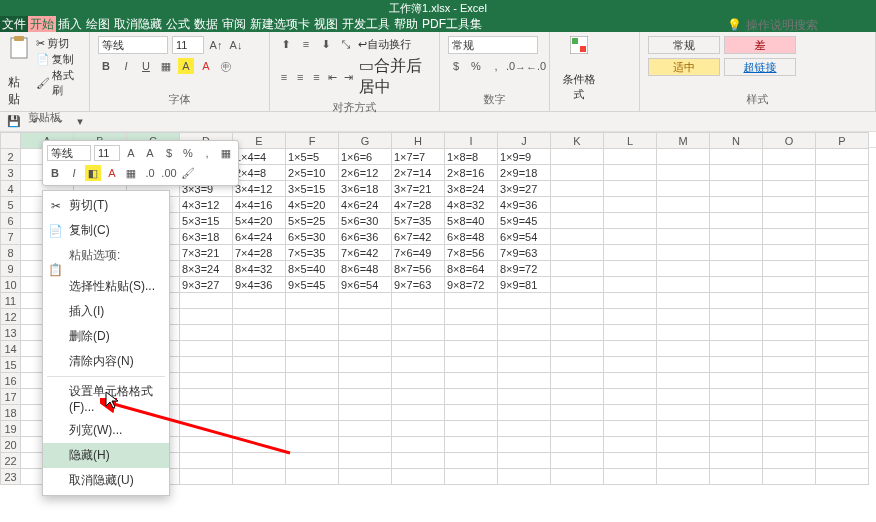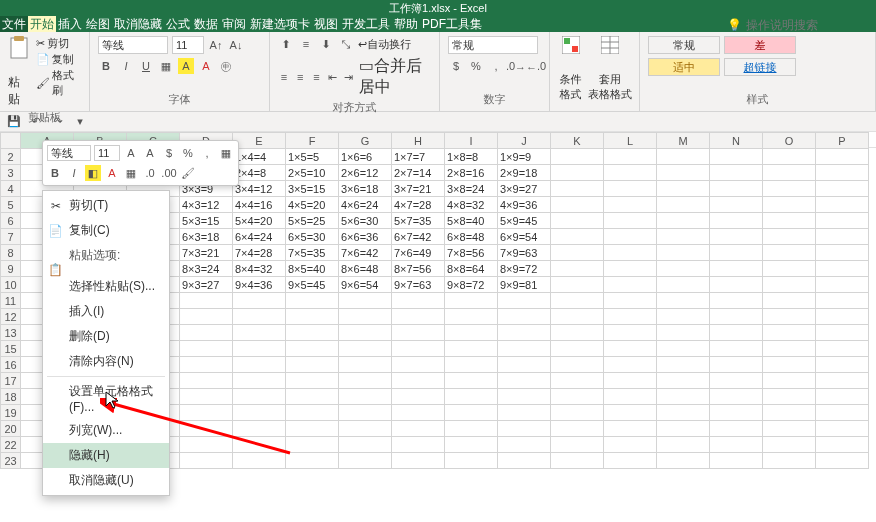--- a/index.html
+++ b/index.html
@@ -1,20 +1,20 @@
 <!DOCTYPE html>
 <html><head>
 <meta charset="utf-8">
 <style>
 *{box-sizing:border-box;margin:0;padding:0;font-family:"Microsoft YaHei","Segoe UI",sans-serif}
 body{background:#fff;font-size:12px;color:#333;width:876px;height:522px;overflow:hidden;position:relative}
 .titlebar{background:#217346;height:16px;color:#fff;text-align:center;font-size:11px;line-height:16px}
 .tabs{background:#217346;height:16px;display:flex;align-items:flex-end}
 .tab{color:#fff;padding:2px 2px;font-size:12px;cursor:pointer;height:16px;line-height:12px}
-.tab.active{background:#fef9c3;color:#217346}
+.tab.active{background:#fca5a5;color:#217346}
 .tab.file{background:#185a36;color:#fff}
 .ribbon{background:#f3f2f1;border-bottom:1px solid #d4d4d4;height:80px;display:flex;position:relative}
 .group{border-right:1px solid #d4d4d4;padding:4px 8px;display:flex;flex-direction:column;justify-content:space-between;height:100%}
 .group-label{text-align:center;font-size:11px;color:#666;padding-top:2px}
 .grp-content{display:flex;gap:6px;align-items:flex-start;flex:1}
 .paste-big{display:flex;flex-direction:column;align-items:center;gap:14px;cursor:pointer}
 .mini-stack{display:flex;flex-direction:column;gap:1px;font-size:11px}
 .mini-stack span{cursor:pointer;display:flex;align-items:center;gap:2px}
 .font-row{display:flex;gap:4px;align-items:center}
 .font-name{border:1px solid #ccc;width:70px;height:18px;font-size:11px;padding:0 3px;display:flex;align-items:center;background:#fff}
@@ -148,30 +148,20 @@
   <div class="group" style="width:90px">
     <div class="grp-content">
       <div class="cond-col">
         <svg width="18" height="18">
             <rect width="18" height="18" fill="#fff" stroke="#888"></rect>
             <rect x="2" y="2" width="6" height="6" fill="#4caf50"></rect>
             <rect x="10" y="10" width="6" height="6" fill="#f44336"></rect>
           </svg>
         <span>条件格式</span>
       </div>
-      <div class="cond-col">
-        <svg width="18" height="18">
-            <rect width="18" height="18" fill="#fff" stroke="#888"></rect>
-            <line x1="0" y1="6" x2="18" y2="6" stroke="#888"></line>
-            <line x1="0" y1="12" x2="18" y2="12" stroke="#888"></line>
-            <line x1="9" y1="0" x2="9" y2="18" stroke="#888"></line>
-          </svg>
-        <span style="white-space:pre">套用
-表格格式</span>
-      </div>
     </div>
   </div>
 
   <div class="group" style="flex:1">
     <div class="grp-content">
       <div class="styles-panel">
         <div class="style-cell">常规</div>
         <div class="style-cell" style="background:#ffc7ce;color:#9c0006">差</div>
         <div class="style-cell" style="background:#ffeb9c;color:#9c6500">适中</div>
         <div class="style-cell" style="color:#0563c1;text-decoration:underline">超链接</div>
@@ -437,20 +427,39 @@
           <td></td>
           <td></td>
           <td></td>
           <td></td>
           <td></td>
           <td></td>
           <td></td>
           <td></td>
         </tr>
         <tr>
+          <th class="rowhdr">14</th>
+          <td></td>
+          <td></td>
+          <td></td>
+          <td></td>
+          <td></td>
+          <td></td>
+          <td></td>
+          <td></td>
+          <td></td>
+          <td></td>
+          <td></td>
+          <td></td>
+          <td></td>
+          <td></td>
+          <td></td>
+          <td></td>
+        </tr>
+        <tr>
           <th class="rowhdr">15</th>
           <td></td>
           <td></td>
           <td></td>
           <td></td>
           <td></td>
           <td></td>
           <td></td>
           <td></td>
           <td></td>

